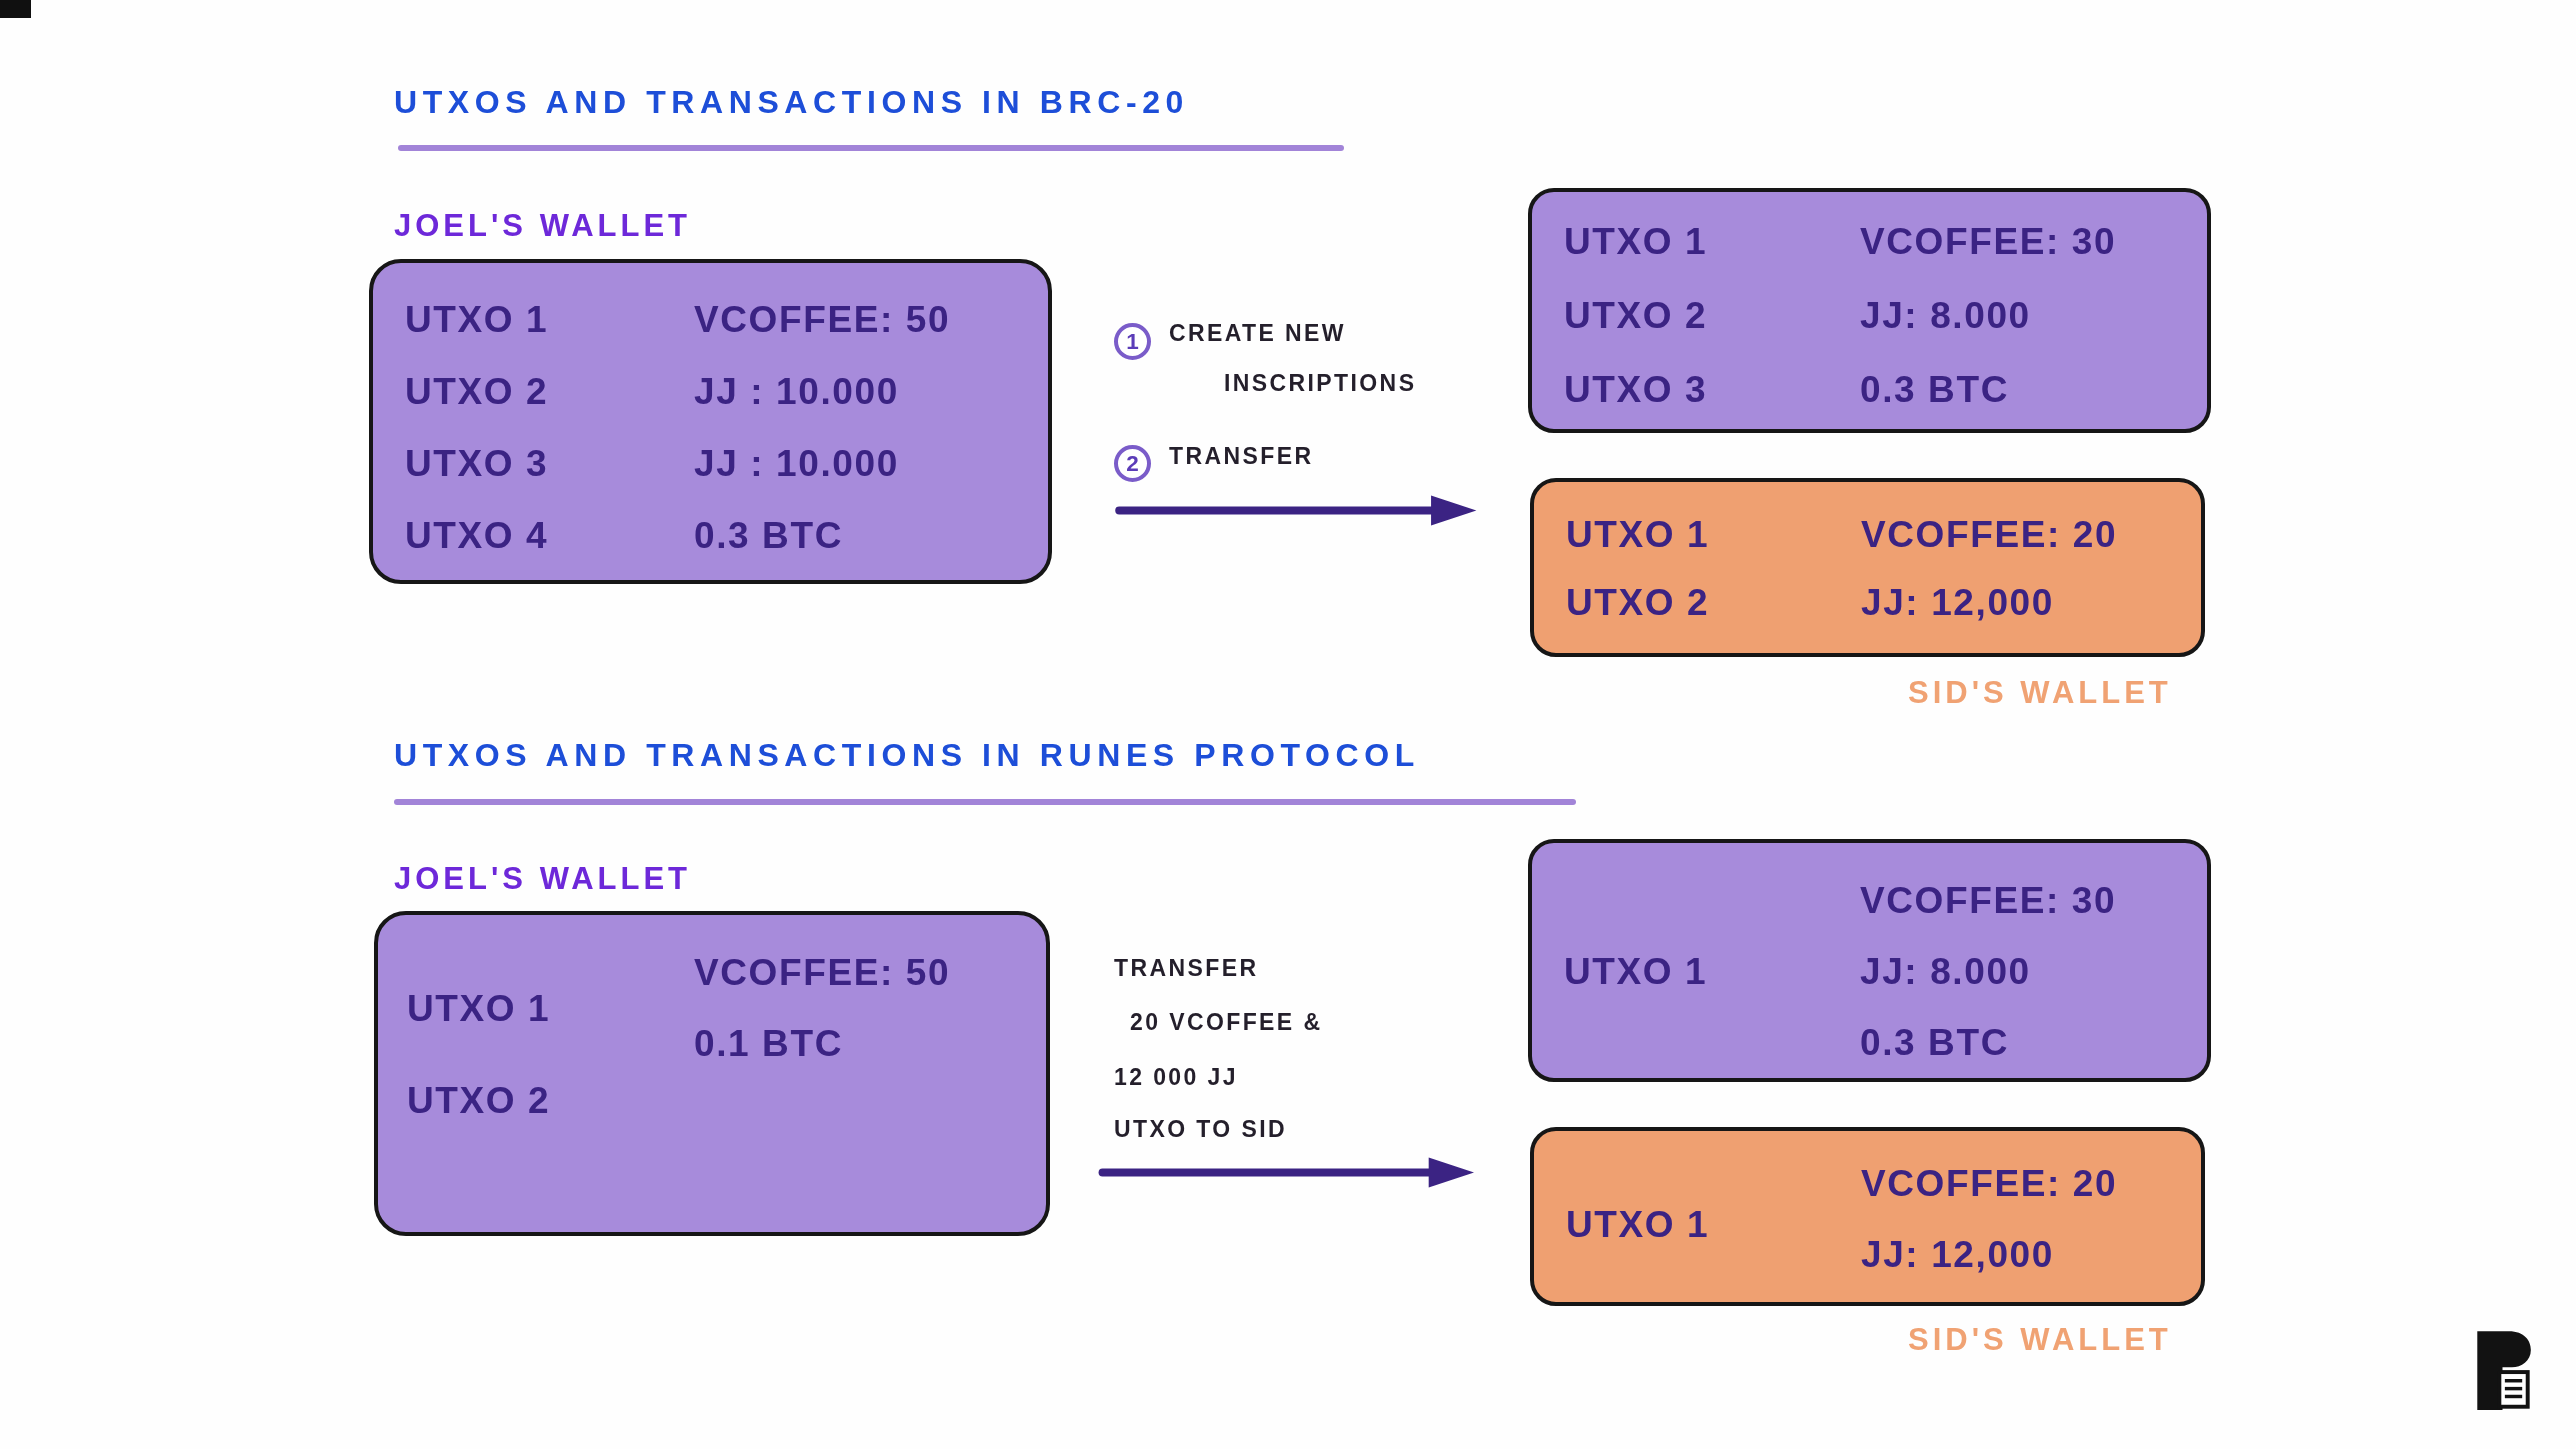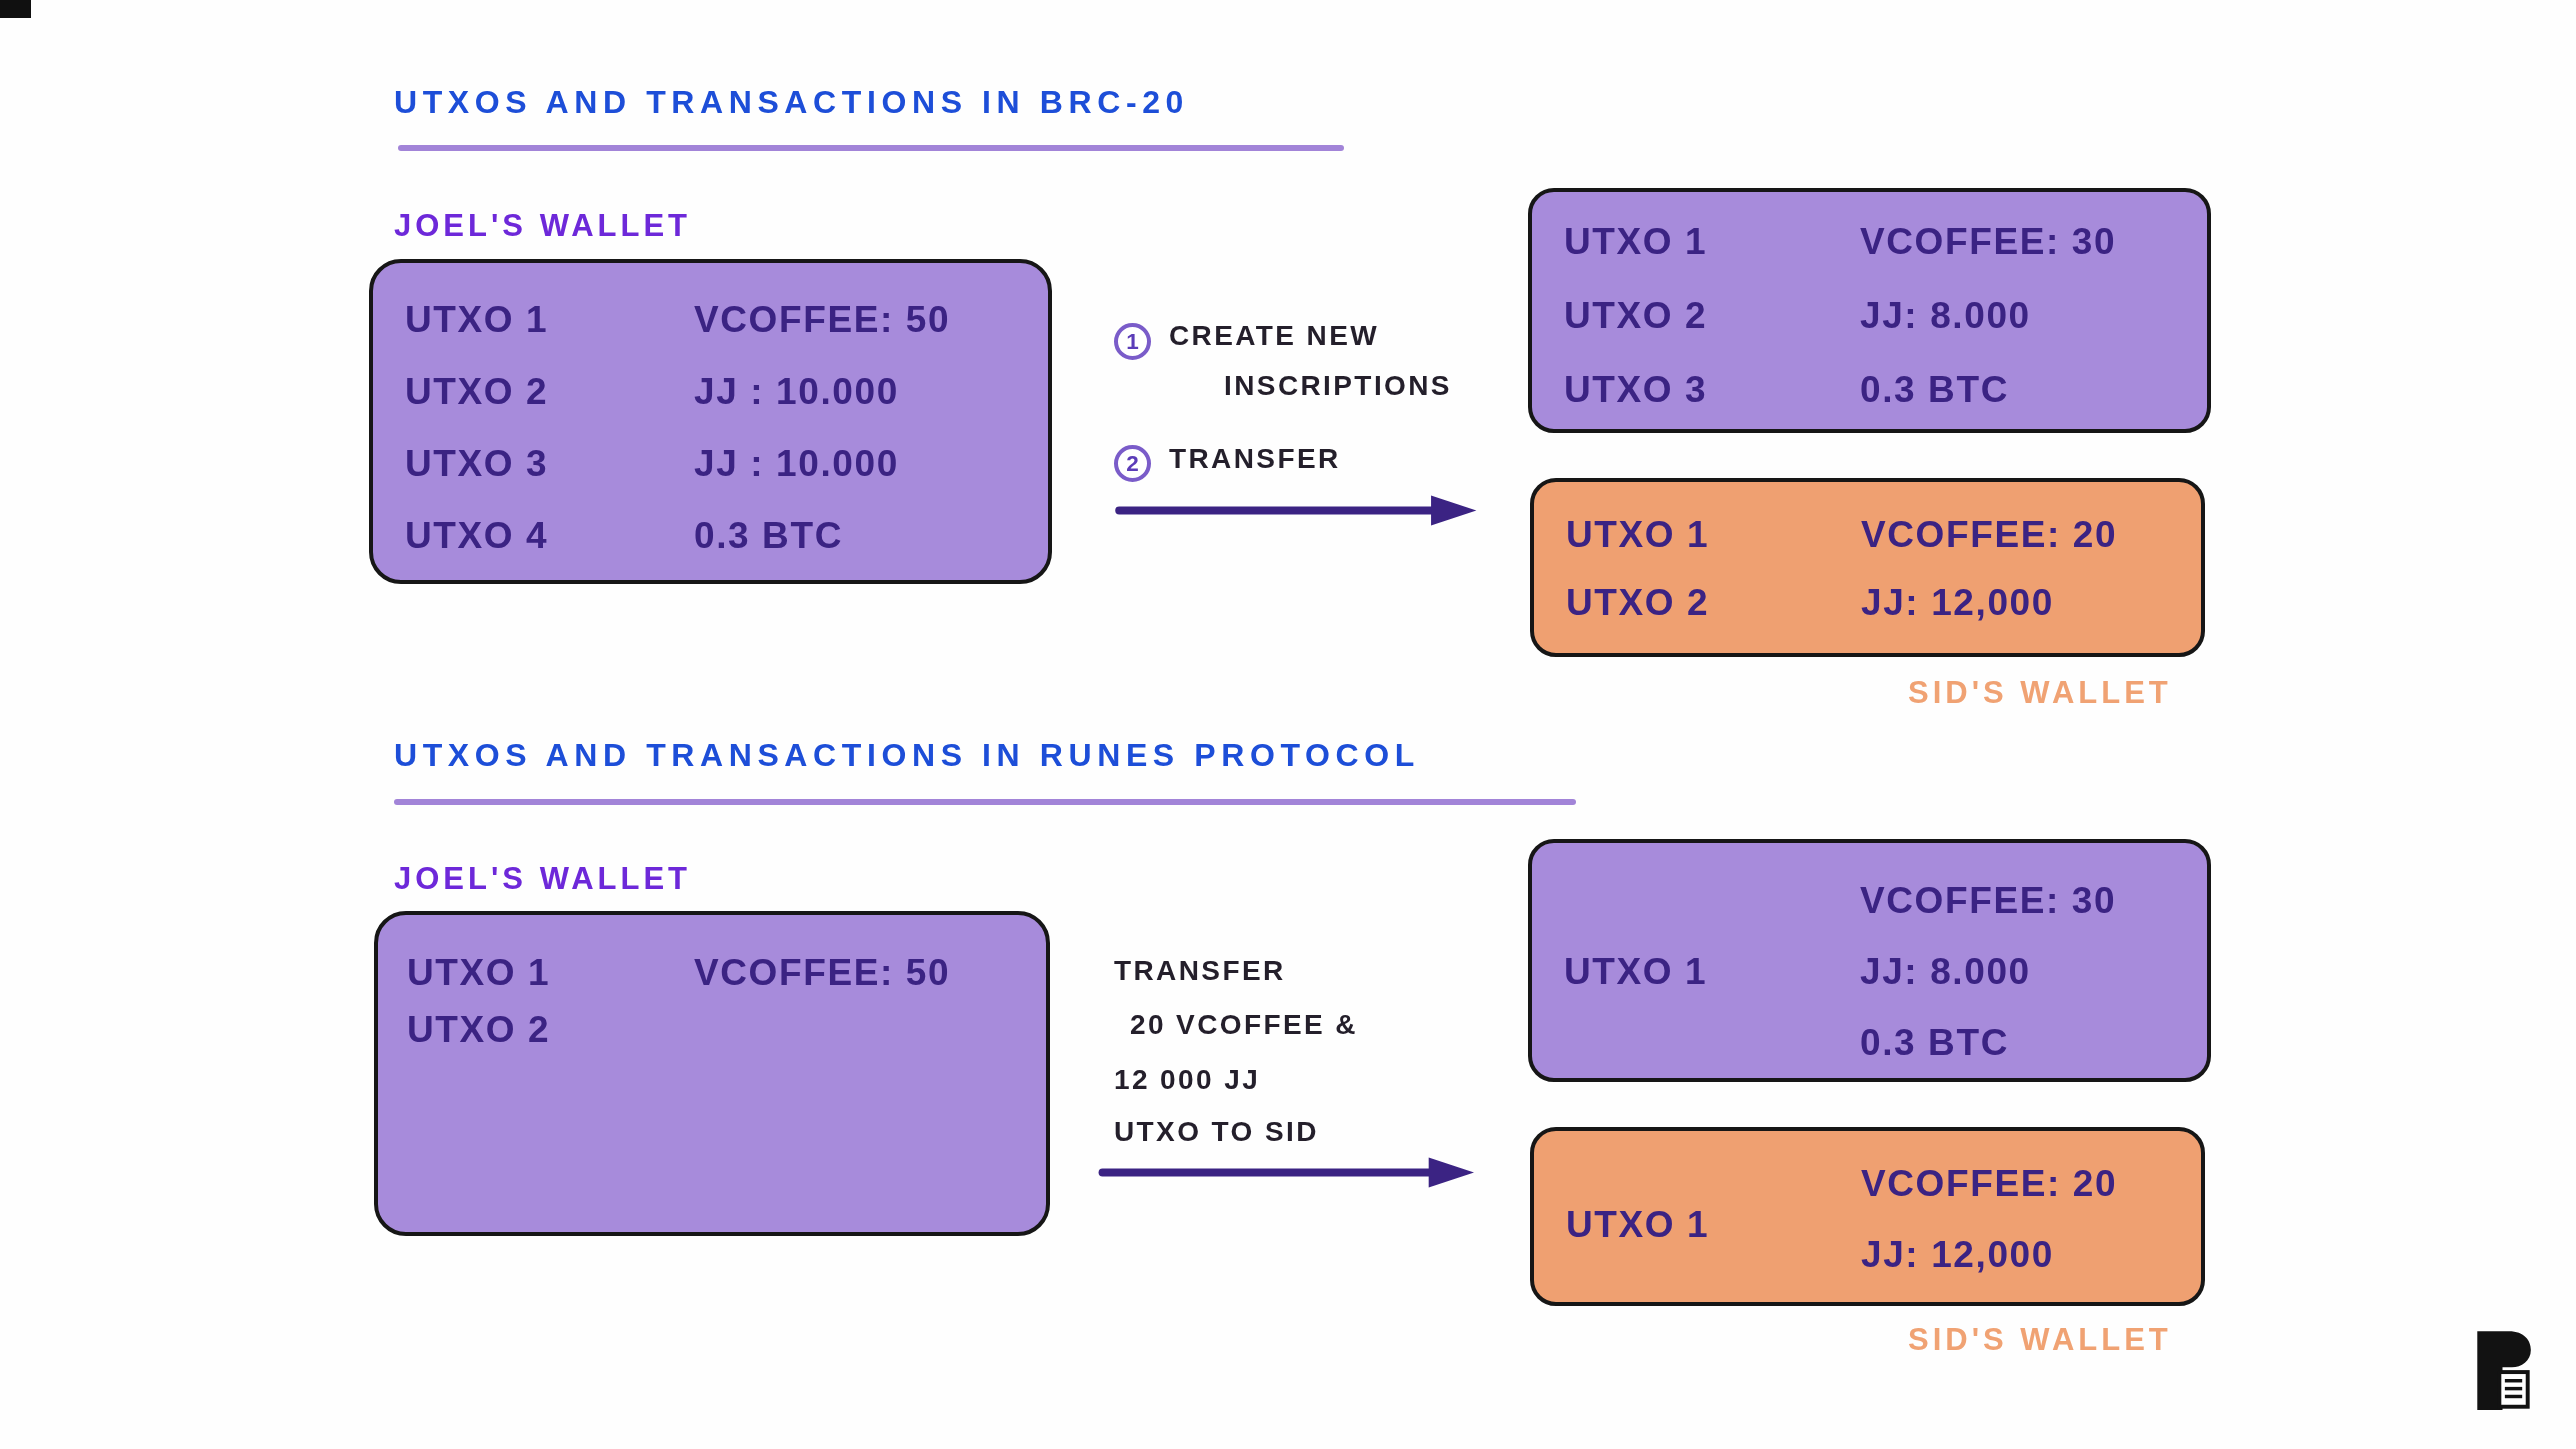--- a/index.html
+++ b/index.html
@@ -29,21 +29,21 @@
   .group{display:flex;align-items:center;}
   .vals{display:flex;flex-direction:column;}
   .vals .vline{height:71px;display:flex;align-items:center;font-weight:700;font-size:37px;color:#3b2383;letter-spacing:1.6px;white-space:nowrap;}
   .glabel{font-weight:700;font-size:37px;color:#3b2383;letter-spacing:1.6px;white-space:nowrap;}
   .step-circle{
     position:absolute;width:37px;height:37px;border:4px solid #7a5cc9;border-radius:50%;
     display:flex;align-items:center;justify-content:center;
     font-size:22.5px;font-weight:700;color:#5b3cb8;background:#ffffff;box-sizing:border-box;
   }
   .step-text{
-    position:absolute;font-size:28px;font-weight:700;color:#241f2b;letter-spacing:2.4px;white-space:nowrap;
+    position:absolute;font-size:23px;font-weight:700;color:#241f2b;letter-spacing:2.4px;white-space:nowrap;
   }
   .arrow{position:absolute;}
   .corner-mark{position:absolute;left:0;top:0;width:31px;height:17.7px;background:#101010;}
   .logo{position:absolute;left:2471px;top:1331px;}
 
   
   #box-joel1 .rows{padding:21px 0 0 32px;}
   #box-joel1 .row{height:72px;}
   #box-joel1 .row .label{width:289px;}
 
@@ -146,20 +146,21 @@
 <div class="title" style="left:394px;top:737px;">UTXOS AND TRANSACTIONS IN RUNES PROTOCOL</div>
 <div class="underline" style="left:394px;top:799px;width:1182px;"></div>
 
 <div class="wallet-label purple-label" style="left:394px;top:861px;">JOEL'S WALLET</div>
 
 <div id="box-joel2" class="box purple-bg" style="left:374px;top:911px;width:676px;height:325px;">
   <div class="group">
     <span class="glabel">UTXO 1</span>
     <div class="vals">
       <span class="vline">VCOFFEE: 50</span>
+      <span class="vline">0.1 BTC</span>
     </div>
   </div>
   <div class="group">
     <span class="glabel">UTXO 2</span>
   </div>
 </div>
 
 <div class="step-text" style="left:1114px;top:955px;">TRANSFER</div>
 <div class="step-text" style="left:1114px;top:1009px;margin-left:16px;">20 VCOFFEE &amp;</div>
 <div class="step-text" style="left:1114px;top:1064px;">12 000 JJ</div>

